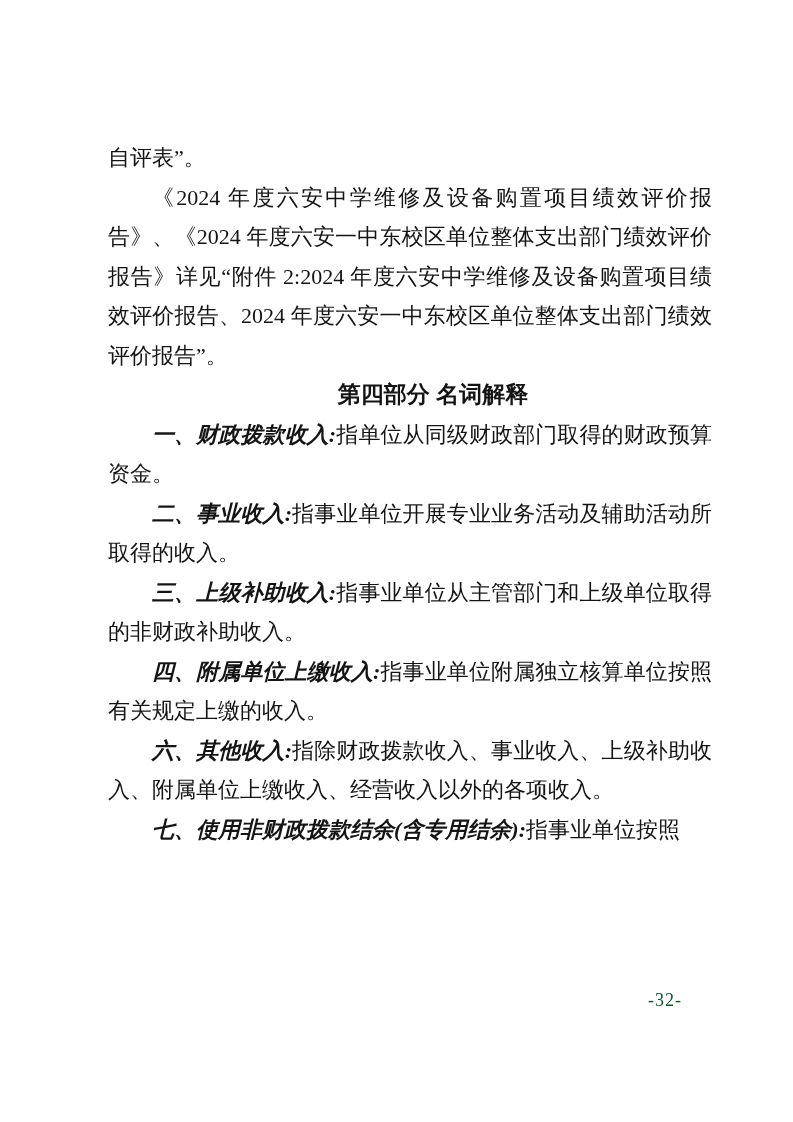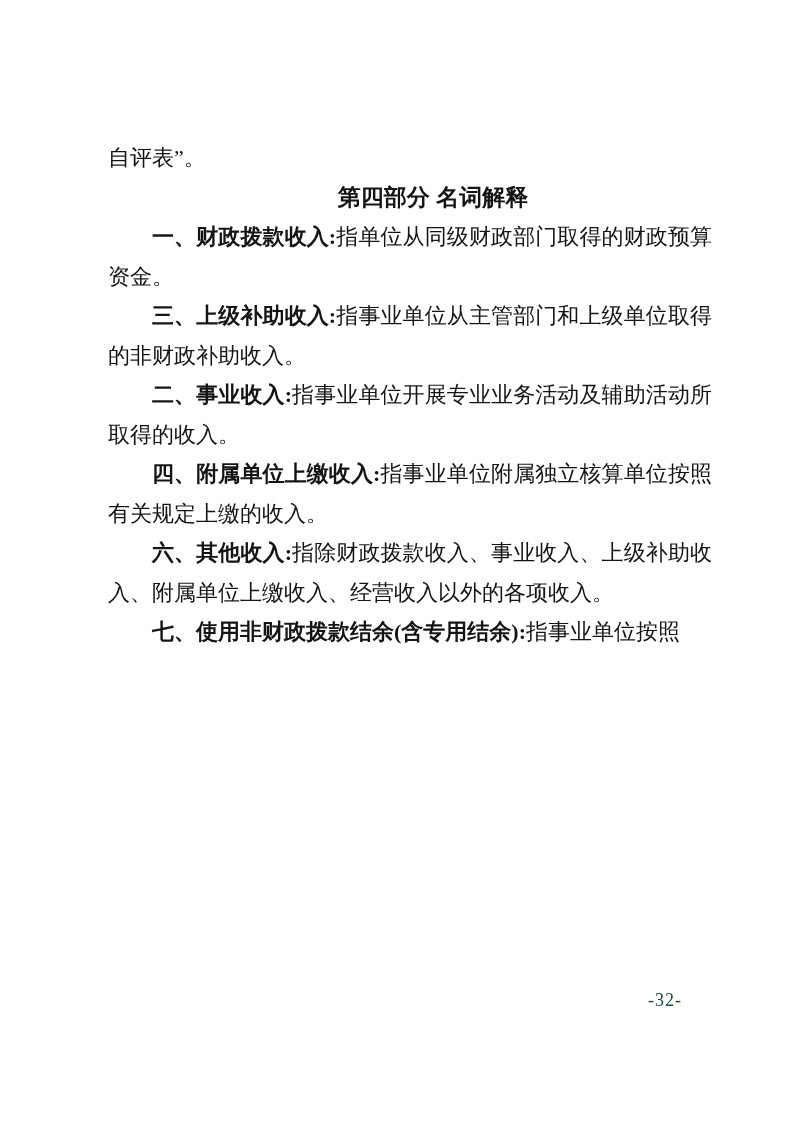--- a/index.html
+++ b/index.html
@@ -40,20 +40,21 @@
     margin: 39.5px 0 0 0;
     font-size: 23px;
     line-height: 39.5px;
     font-weight: bold;
     text-align: center;
     text-indent: 0;
     font-family: "Liberation Sans", "Liberation Serif", sans-serif;
   }
   .term-item b {
     font-weight: bold;
+    font-style: italic;
   }
   .page-number {
     position: absolute;
     left: 648px;
     top: 988px;
     font-size: 18px;
     line-height: 24px;
     letter-spacing: 1px;
     font-family: "Liberation Serif", serif;
     color: #14532d;
@@ -61,28 +62,29 @@
 </style>
 </head>
 <body>
 
 <div class="page">
   <div class="content">
 
     <p class="no-indent">自评表”。</p>
 
 
+    <p>《2024 年度六安中学维修及设备购置项目绩效评价报告》、《2024 年度六安一中东校区单位整体支出部门绩效评价报告》详见“附件 2:2024 年度六安中学维修及设备购置项目绩效评价报告、2024 年度六安一中东校区单位整体支出部门绩效评价报告”。</p>
 
     <p class="part-heading">第四部分 名词解释</p>
 
     <p class="term-item"><b>一、财政拨款收入:</b><span>指单位从同级财政部门取得的财政预算资金。</span></p>
 
+    <p class="term-item"><b>二、事业收入:</b><span>指事业单位开展专业业务活动及辅助活动所取得的收入。</span></p>
+
     <p class="term-item"><b>三、上级补助收入:</b><span>指事业单位从主管部门和上级单位取得的非财政补助收入。</span></p>
-
-    <p class="term-item"><b>二、事业收入:</b><span>指事业单位开展专业业务活动及辅助活动所取得的收入。</span></p>
 
     <p class="term-item"><b>四、附属单位上缴收入:</b><span>指事业单位附属独立核算单位按照有关规定上缴的收入。</span></p>
 
 
     <p class="term-item"><b>六、其他收入:</b><span>指除财政拨款收入、事业收入、上级补助收入、附属单位上缴收入、经营收入以外的各项收入。</span></p>
 
     <p class="term-item"><b>七、使用非财政拨款结余(含专用结余):</b><span>指事业单位按照</span></p>
 
   </div>
 

